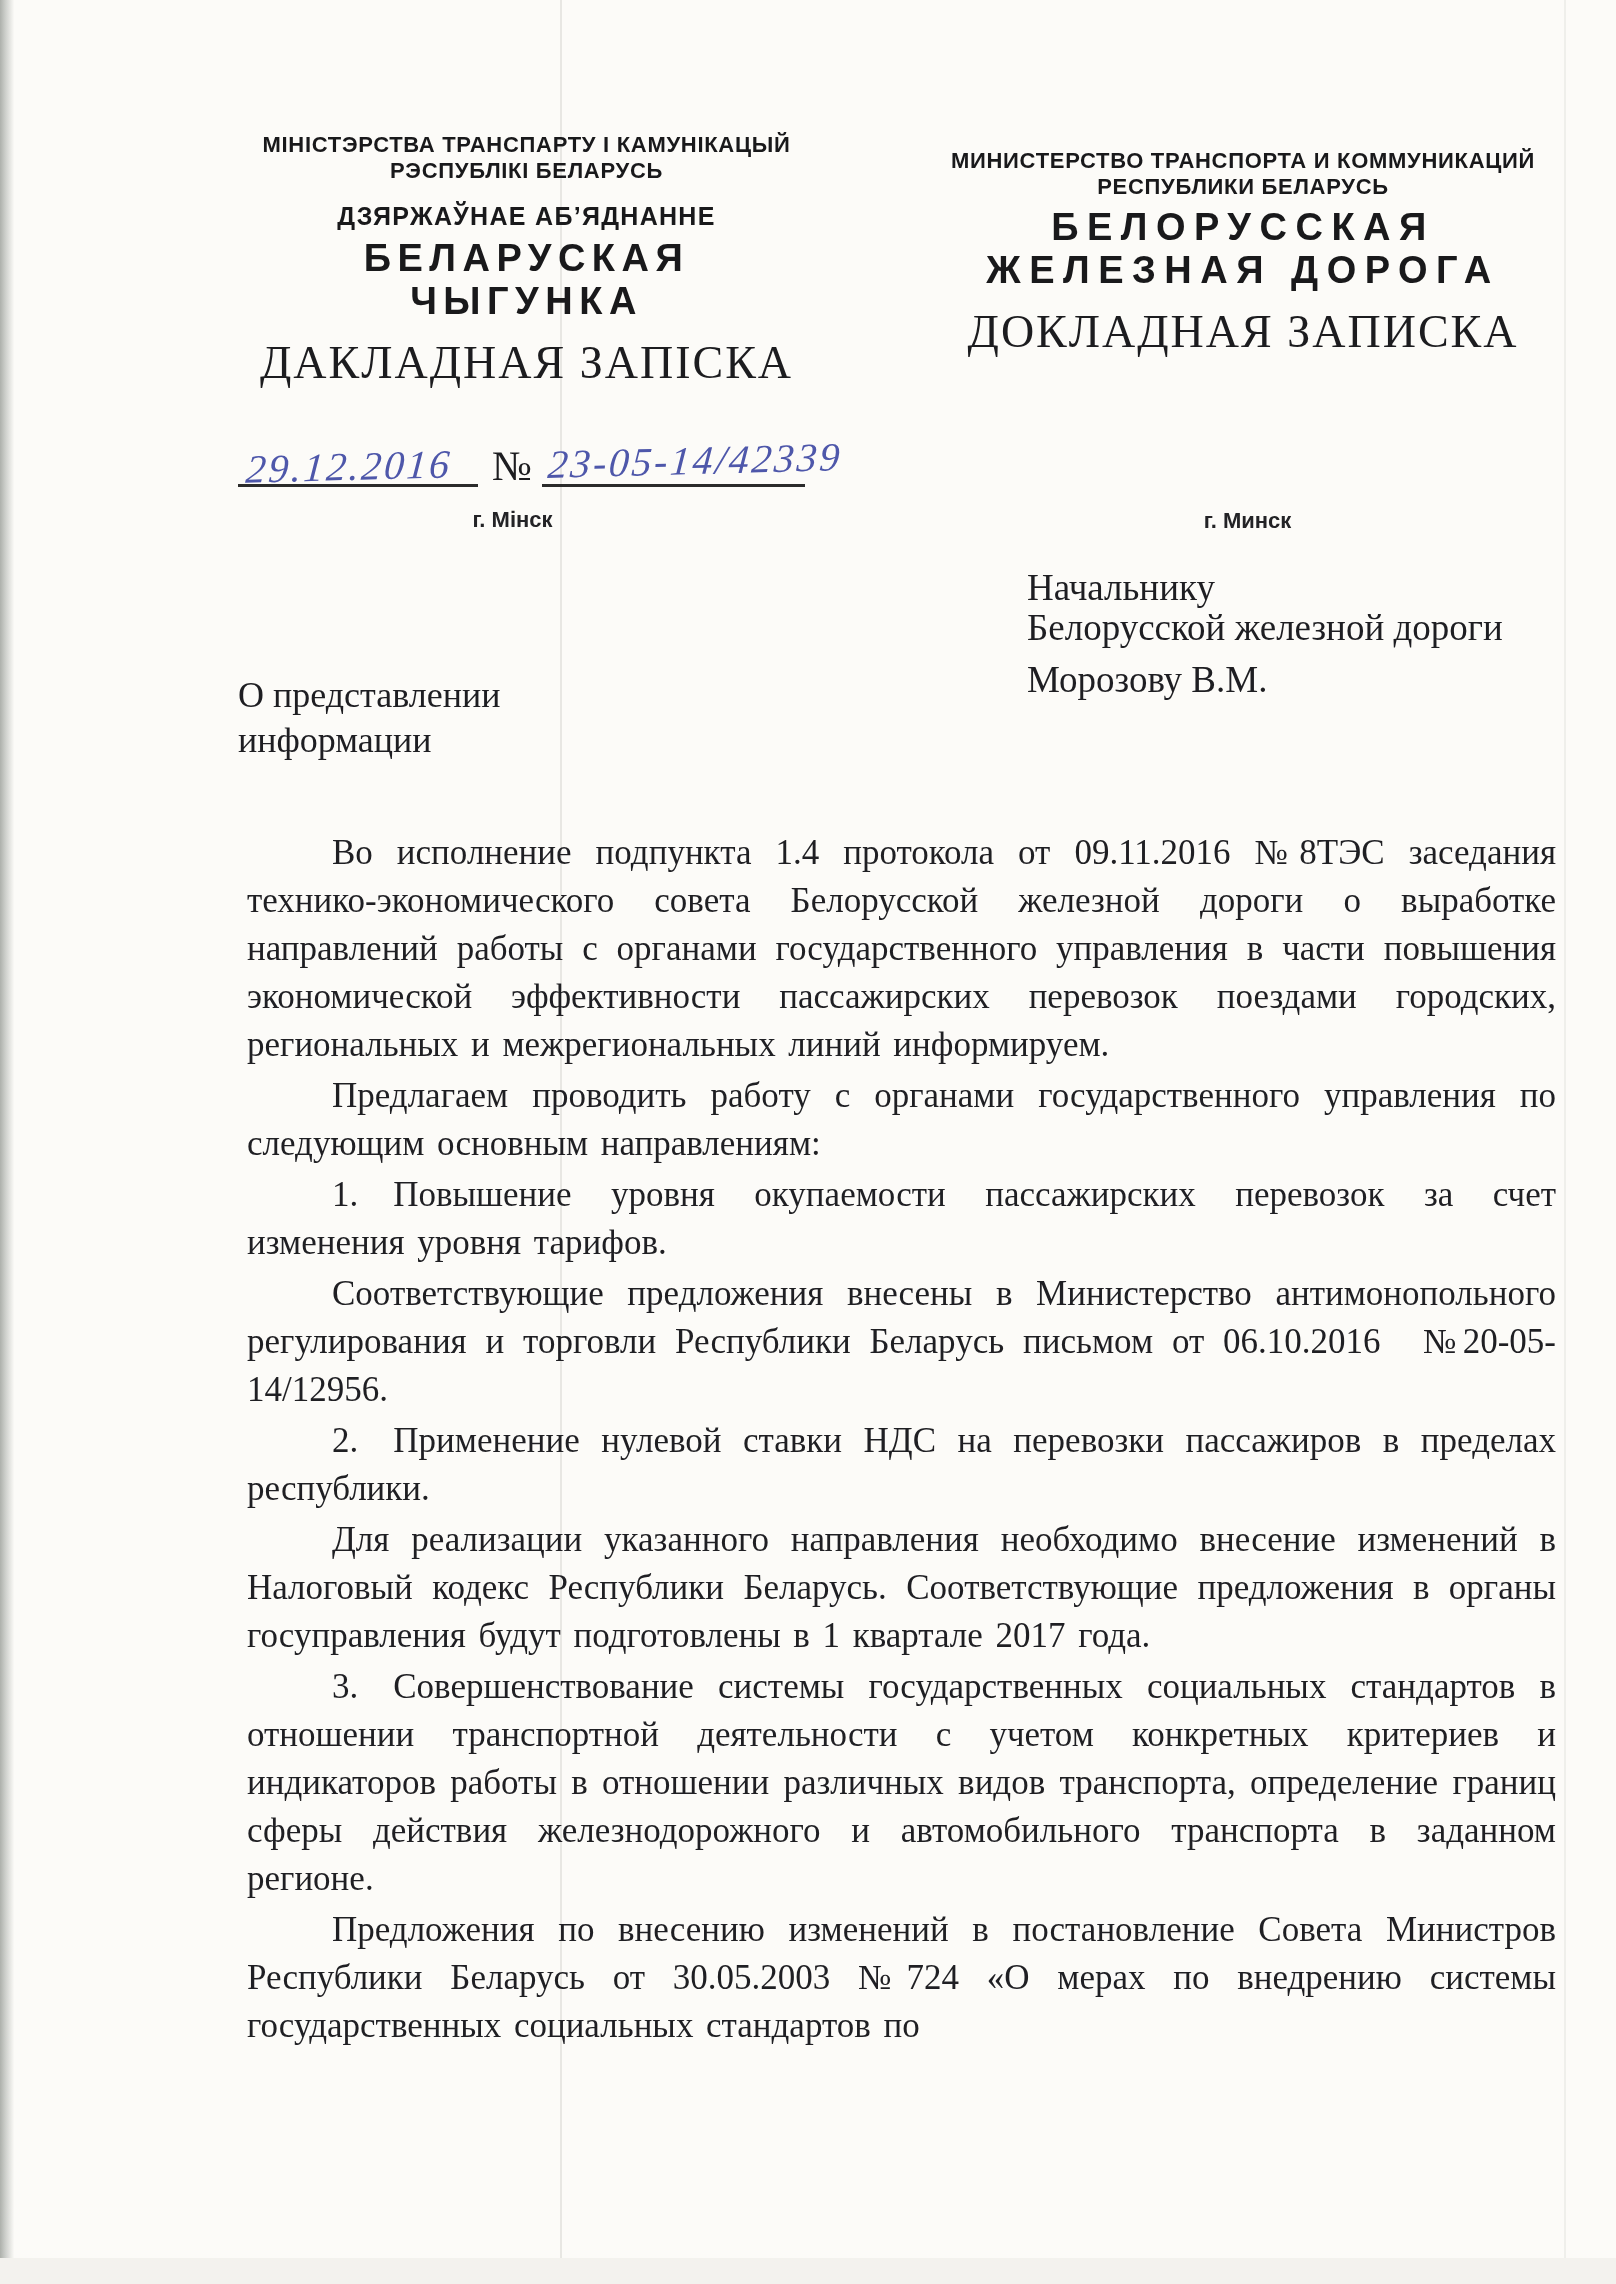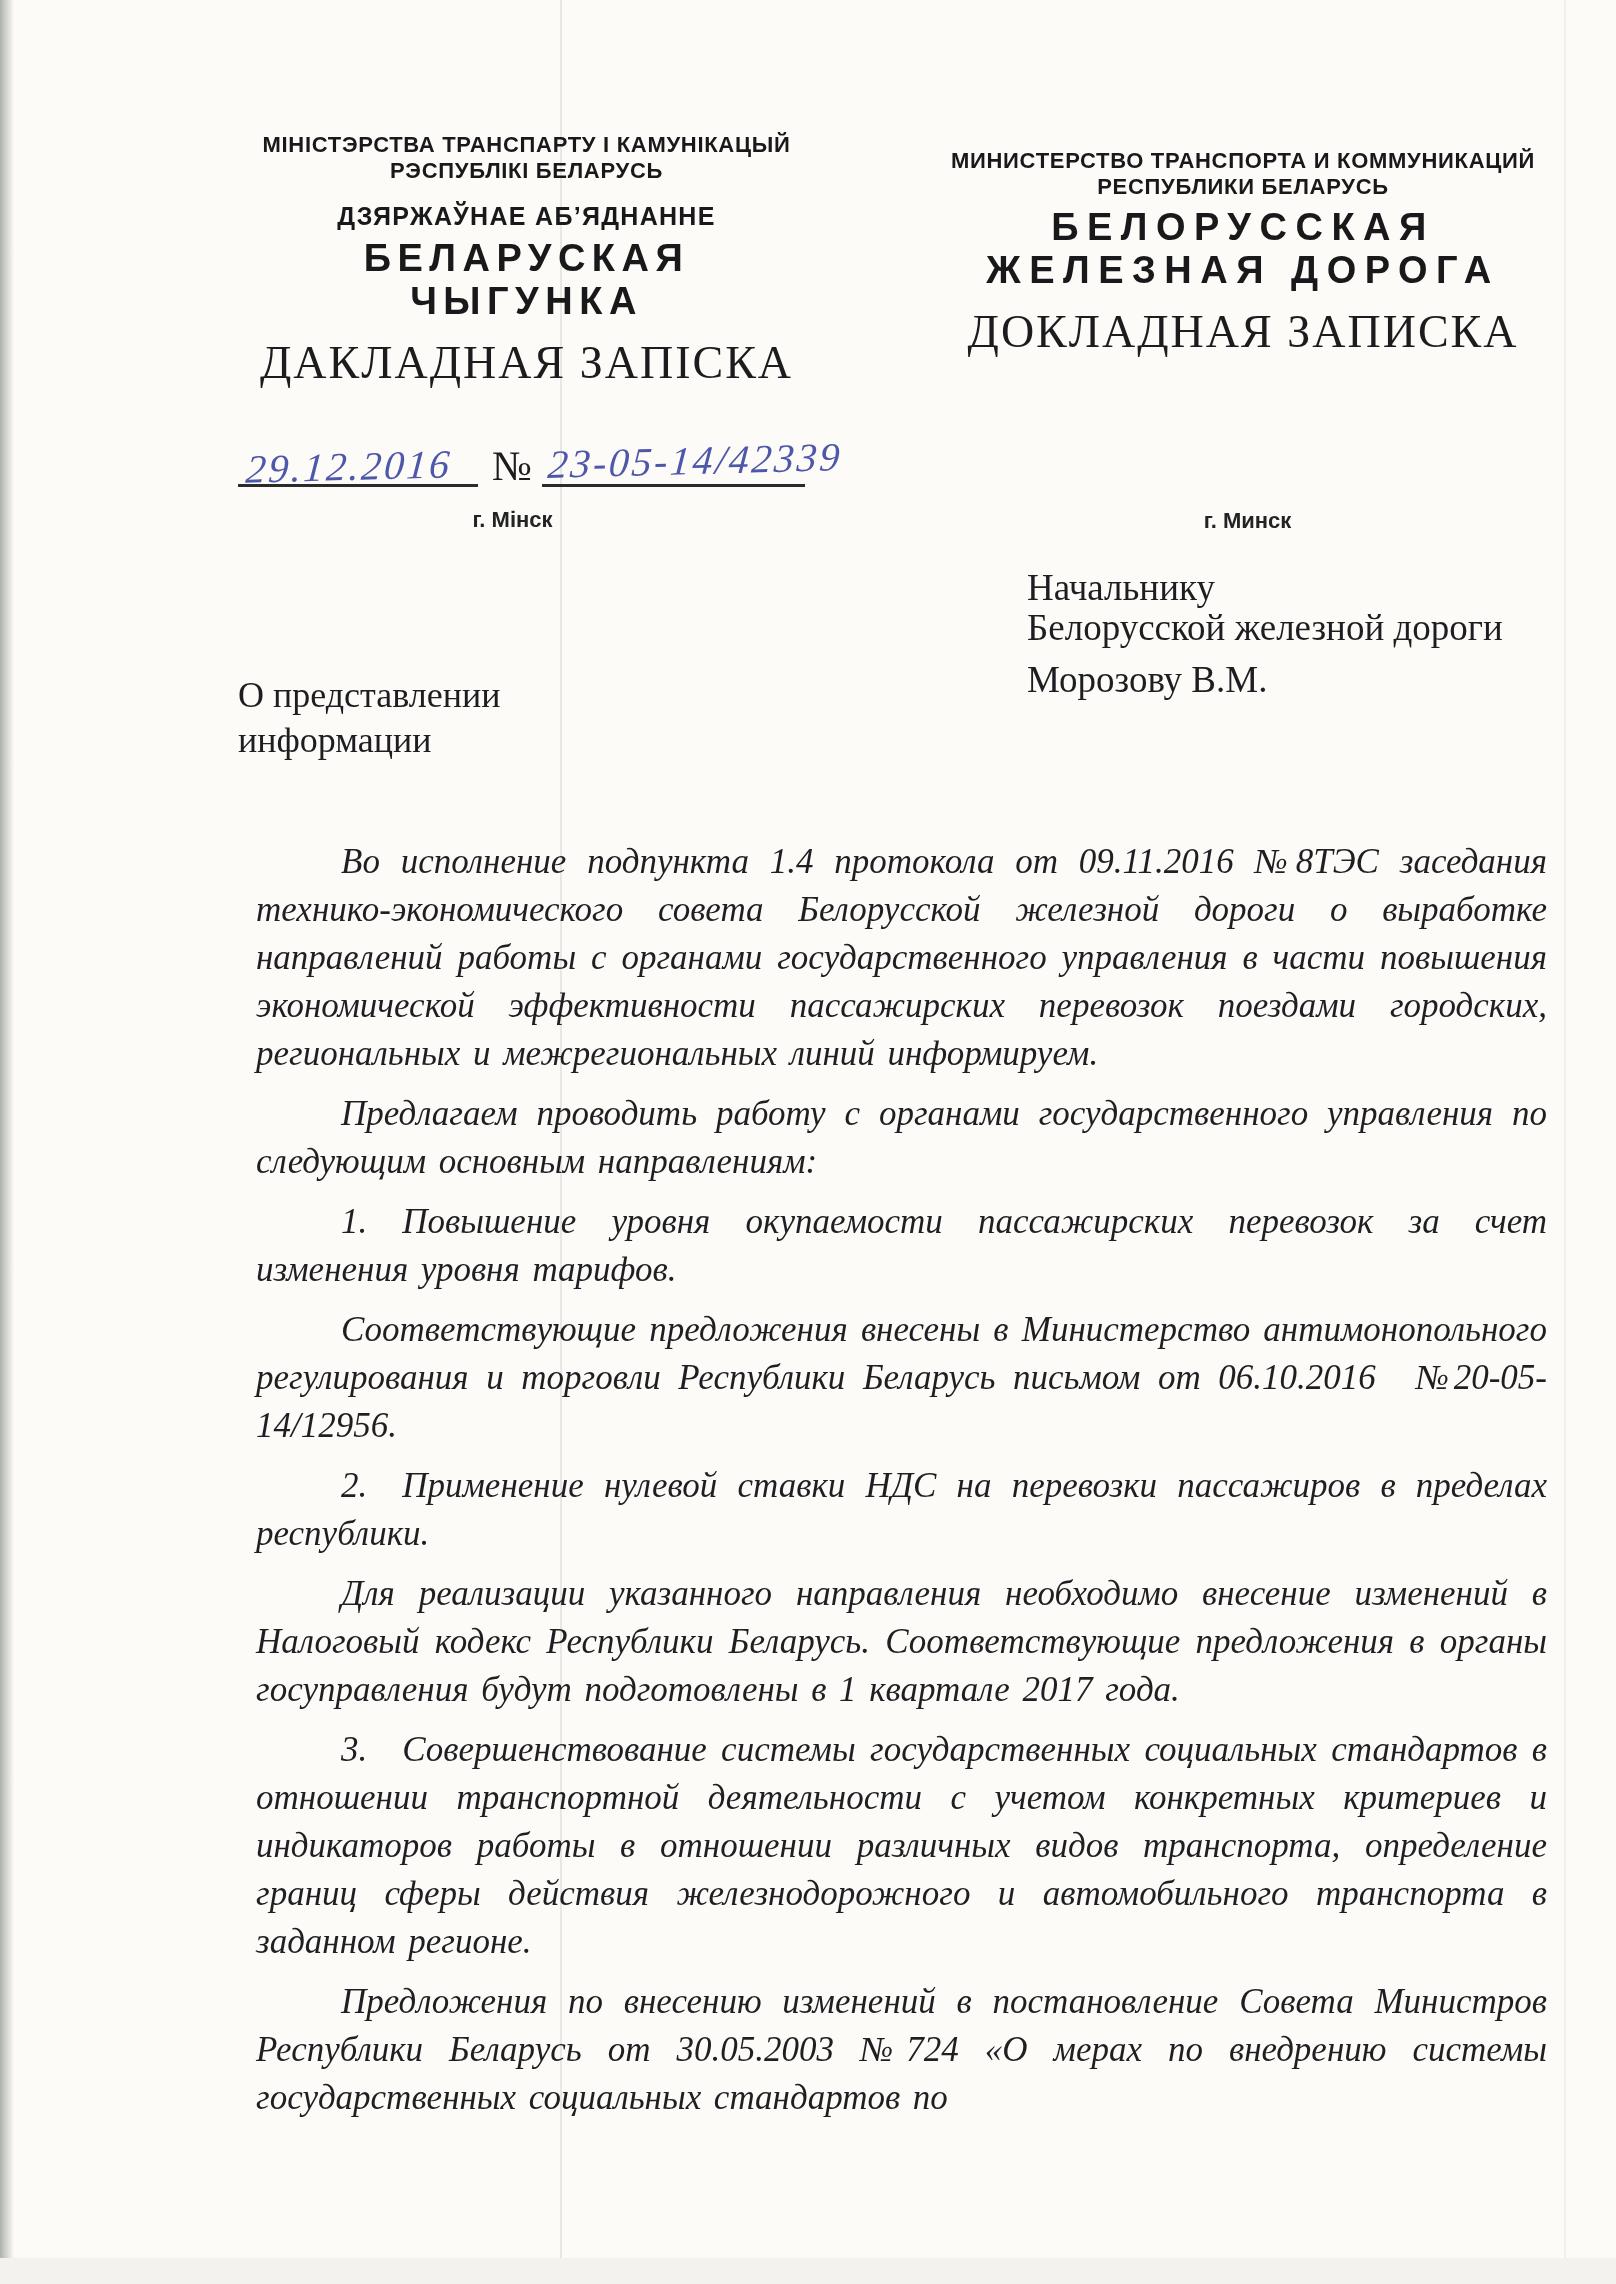--- a/index.html
+++ b/index.html
@@ -69,21 +69,21 @@
 
   
   .subject{position:absolute;left:238px;top:673px;font-size:36px;line-height:45px;color:#1e1e22;}
 
   
   .body-text{
     position:absolute;left:244px;top:826px;width:1315px;
     font-size:35px;line-height:48px;color:#1f1f23;
     word-spacing:3.9px;
   }
-  .body-text p{margin:12px;text-indent:85px;text-align:justify;font-style:italic;}
+  .body-text p{margin:3px;text-indent:85px;text-align:justify;}
 </style>
 </head>
 <body>
 
 <div class="page">
 
   <div class="edge-strip"></div>
   <div class="streak s1"></div>
   <div class="streak s2"></div>
   <div class="bottom-band"></div>

